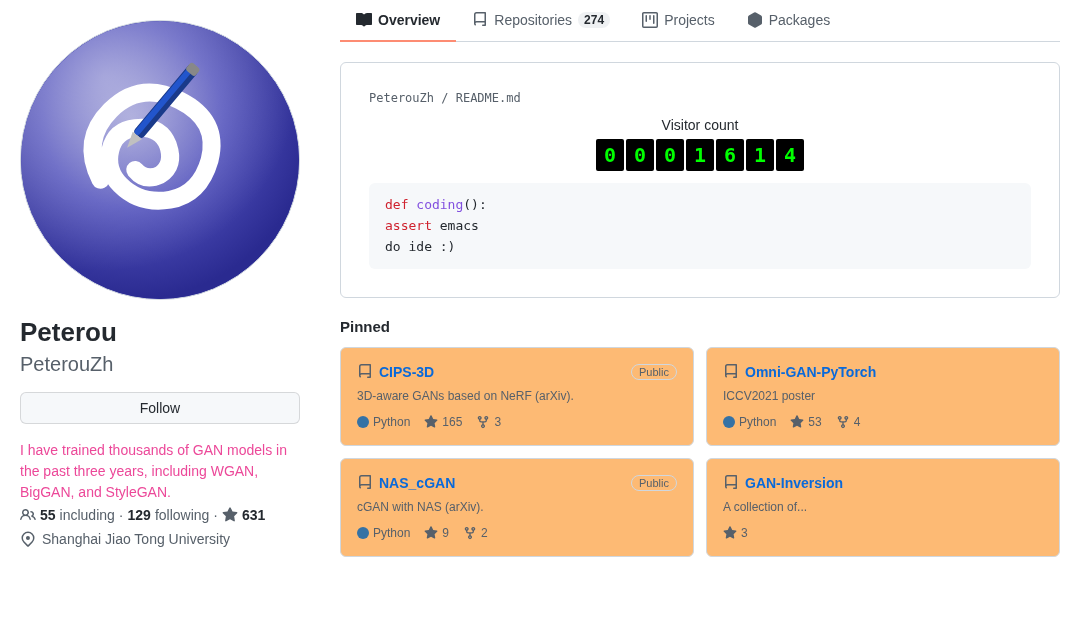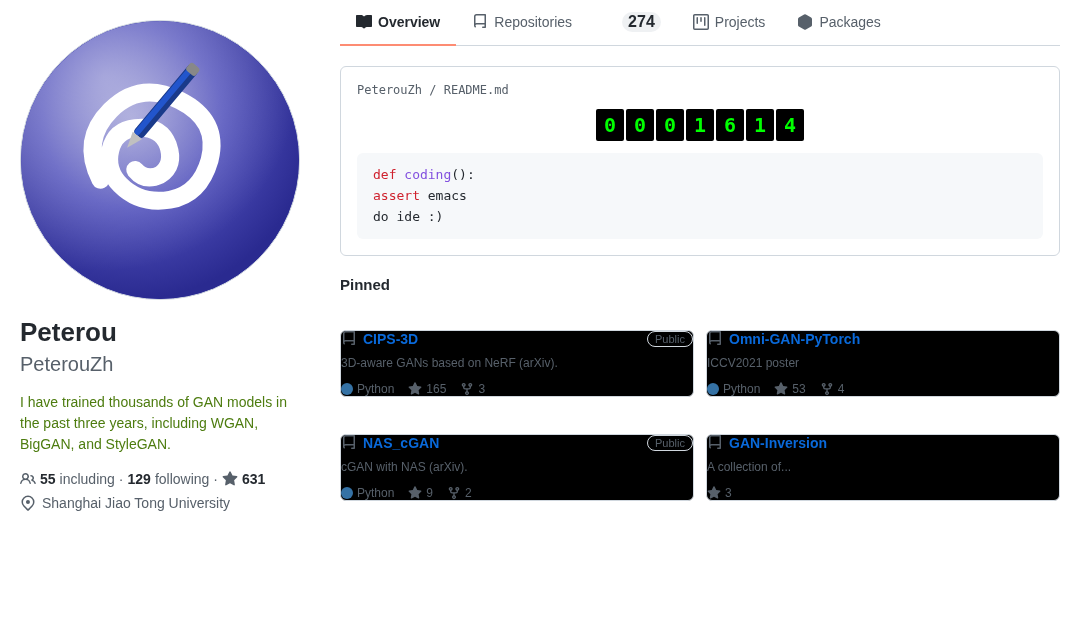--- a/index.html
+++ b/index.html
@@ -60,23 +60,23 @@
       color: #24292f;
       background-color: #f6f8fa;
       border: 1px solid rgba(31,35,40,0.15);
       border-radius: 6px;
       cursor: pointer;
       text-align: center;
       margin-bottom: 16px;
     }
     .bio {
       font-size: 14px;
-      color: #4d7c0f;
+      color: #ec4899;
       line-height: 1.5;
-      margin-bottom: 16px;
+      margin-bottom: 4px;
     }
     .stats-row {
       display: flex;
       align-items: center;
       gap: 4px;
       font-size: 14px;
       color: #57606a;
       margin-bottom: 8px;
     }
     .stats-row a {
@@ -120,30 +120,29 @@
     }
     .nav-tab.active {
       color: #24292f;
       font-weight: 600;
       border-bottom: 2px solid #fd8c73;
     }
     .nav-tab .count-badge {
       background: rgba(175,184,193,0.2);
       border-radius: 20px;
       padding: 1px 6px;
-      font-size: 16px;
-      font-weight: 600;
-      color: #24292f;
-      margin-left: 44px;
+      font-size: 12px;
+      font-weight: 600;
+      color: #24292f;
     }
     
     .readme-card {
       border: 1px solid #d0d7de;
       border-radius: 6px;
-      padding: 16px;
+      padding: 28px;
       margin-bottom: 20px;
       background: #ffffff;
     }
     .readme-path {
       font-size: 12px;
       color: #57606a;
       margin-bottom: 12px;
       font-family: monospace;
     }
     .readme-path span { color: #57606a; }
@@ -192,22 +191,22 @@
       margin-bottom: 12px;
     }
     .pinned-grid {
       display: grid;
       grid-template-columns: 1fr 1fr;
       gap: 12px;
     }
     .pinned-card {
       border: 1px solid #d0d7de;
       border-radius: 6px;
-      background: #000000;
-      margin-top: 25px;
+      padding: 16px;
+      background: #fdba74;
     }
     .pinned-card-header {
       display: flex;
       align-items: center;
       justify-content: space-between;
       margin-bottom: 8px;
     }
     .pinned-card-title {
       display: flex;
       align-items: center;
@@ -287,20 +286,21 @@
           <rect x="-5" y="-68" width="6" height="88" rx="3" fill="#2255cc"></rect>
           <polygon points="-6,20 6,20 0,36" fill="#c0c0c0"></polygon>
           <rect x="-6" y="-72" width="12" height="10" rx="3" fill="#888"></rect>
         </g>
       </svg>
     </div>
 
     <h1 class="username-display">Peterou</h1>
     <p class="login-display">PeterouZh</p>
 
+    <button class="follow-button">Follow</button>
 
     <p class="bio">I have trained thousands of GAN models in the past three years, including WGAN, BigGAN, and StyleGAN.</p>
 
     <div class="stats-row">
       <svg width="16" height="16" viewBox="0 0 16 16" fill="#57606a">
         <path d="M2 5.5a3.5 3.5 0 1 1 5.898 2.549 5.508 5.508 0 0 1 3.034 4.084.75.75 0 1 1-1.482.235 4 4 0 0 0-7.9 0 .75.75 0 0 1-1.482-.236A5.507 5.507 0 0 1 3.102 8.05 3.493 3.493 0 0 1 2 5.5ZM11 4a3.001 3.001 0 0 1 2.22 5.018 5.01 5.01 0 0 1 2.56 3.012.749.749 0 0 1-.885.954.752.752 0 0 1-.549-.514 3.507 3.507 0 0 0-2.522-2.372.75.75 0 0 1-.574-.73v-.352a.75.75 0 0 1 .416-.672A1.5 1.5 0 0 0 11 5.5.75.75 0 0 1 11 4Zm-5.5-.5a2 2 0 1 0-.001 3.999A2 2 0 0 0 5.5 3.5Z"></path>
       </svg>
       <a href="#">55</a>
       <span>including</span>
       <span class="sep">·</span>
@@ -349,20 +349,21 @@
         </svg>
         <span>Packages</span>
       </div>
     </nav>
 
     <div class="readme-card">
       <div class="readme-path">
         <span>PeterouZh / README.md</span>
       </div>
       <div class="visitor-count-section">
+        <div class="visitor-count-label">Visitor count</div>
         <div class="digit-display">
           <div class="digit">0</div>
           <div class="digit">0</div>
           <div class="digit">0</div>
           <div class="digit">1</div>
           <div class="digit">6</div>
           <div class="digit">1</div>
           <div class="digit">4</div>
         </div>
       </div>

